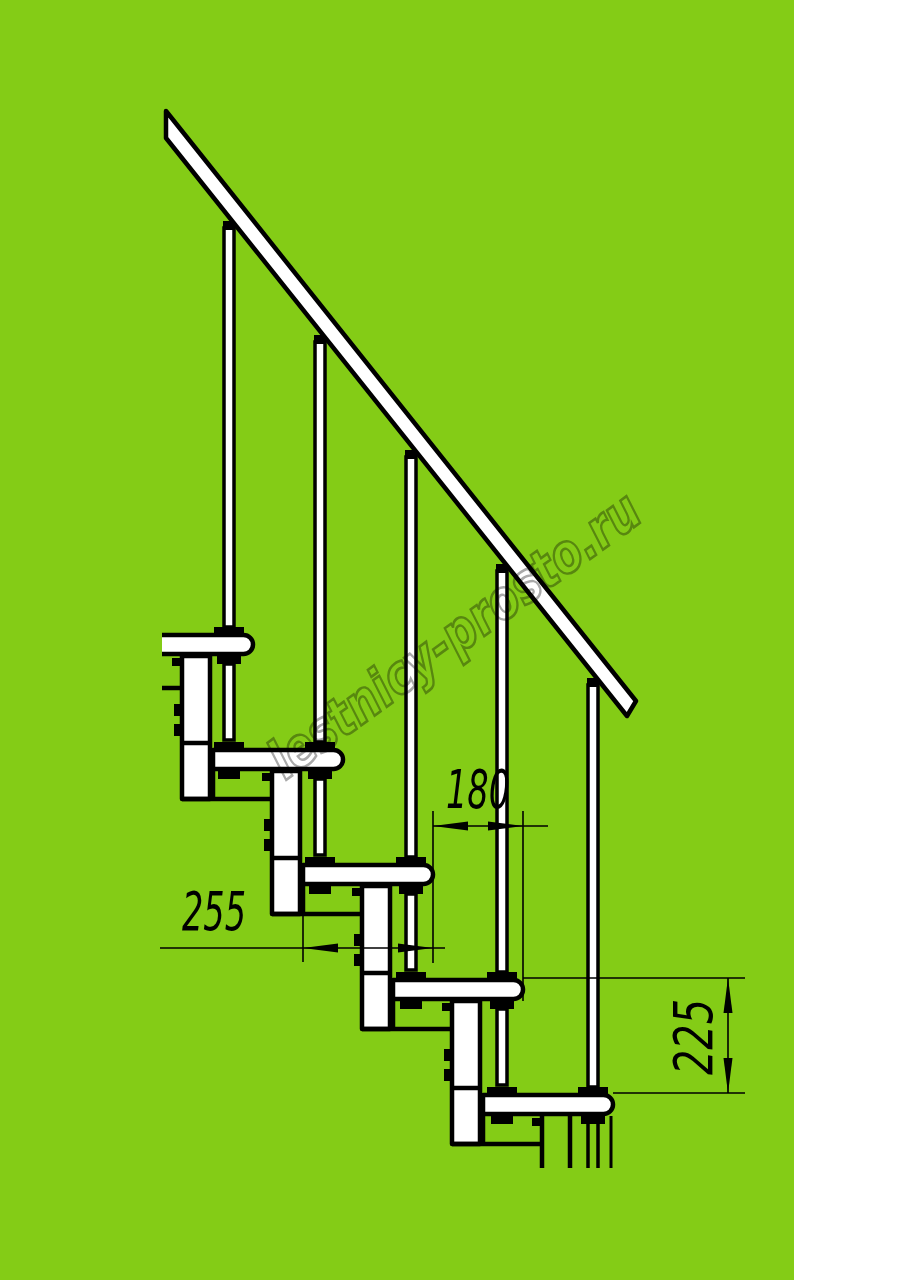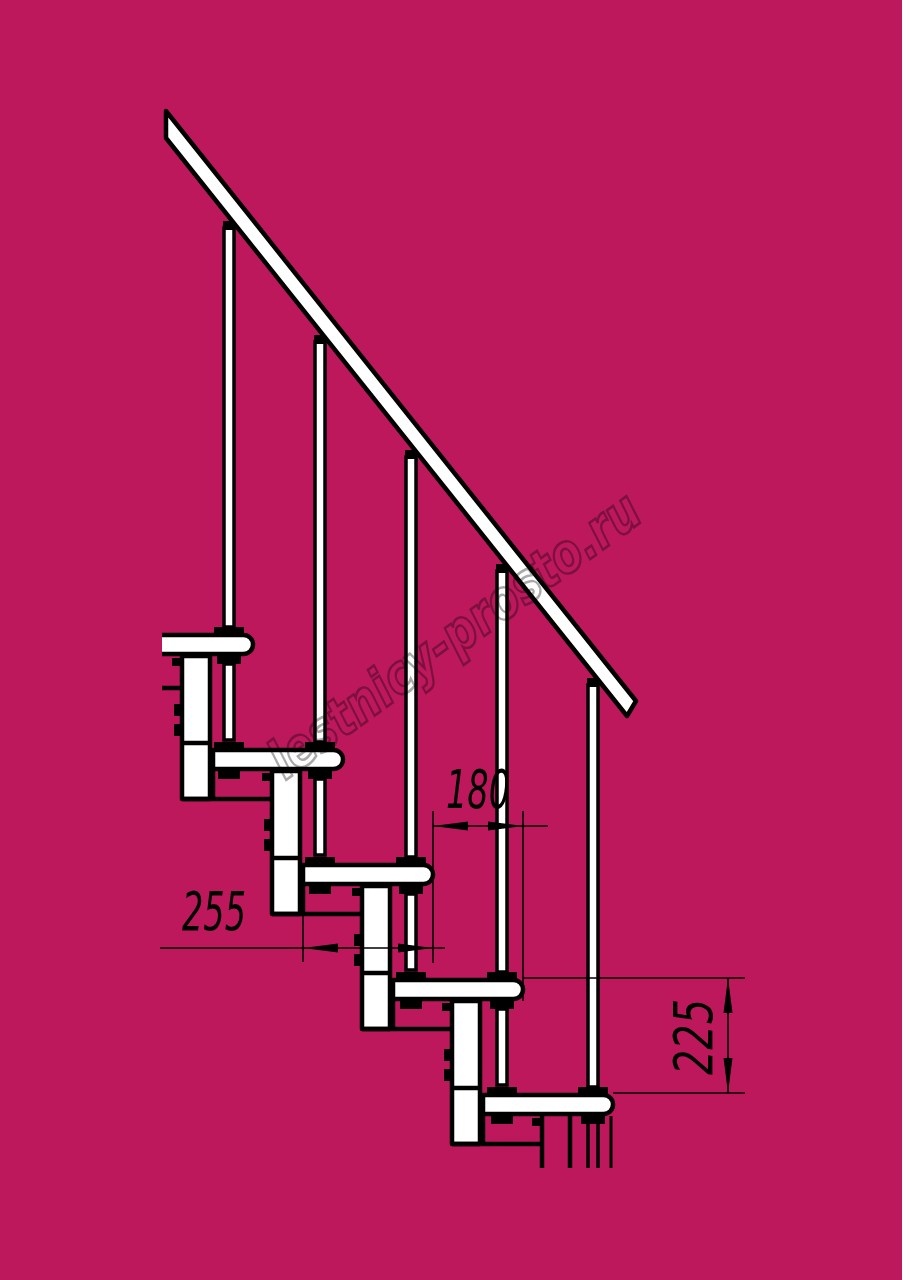--- a/index.html
+++ b/index.html
@@ -1,19 +1,19 @@
 <!DOCTYPE html>
 <html><head>
 <meta charset="utf-8">
 <style>
   html, body { margin: 0; padding: 0; background: #ffffff; }
   .page {
-    width: 902px; height: 1280px;
+    width: 794px; height: 1280px;
     position: relative;
-    background: #be185d;
+    background: #84cc16;
     overflow: hidden;
     font-family: "DejaVu Sans", sans-serif;
   }
   svg { display: block; }
   .struct { stroke: #000000; stroke-width: 4.5; fill: none; stroke-linejoin: round; stroke-linecap: butt; }
   .struct-fill { stroke: #000000; stroke-width: 4.5; fill: #ffffff; stroke-linejoin: round; }
   .pole { stroke: #000000; stroke-width: 3.5; fill: #ffffff; }
   .pole-line { stroke: #000000; stroke-width: 3.5; fill: none; }
   .blackbit { fill: #000000; stroke: none; }
   .thinline { stroke: #000000; stroke-width: 1.6; fill: none; }

